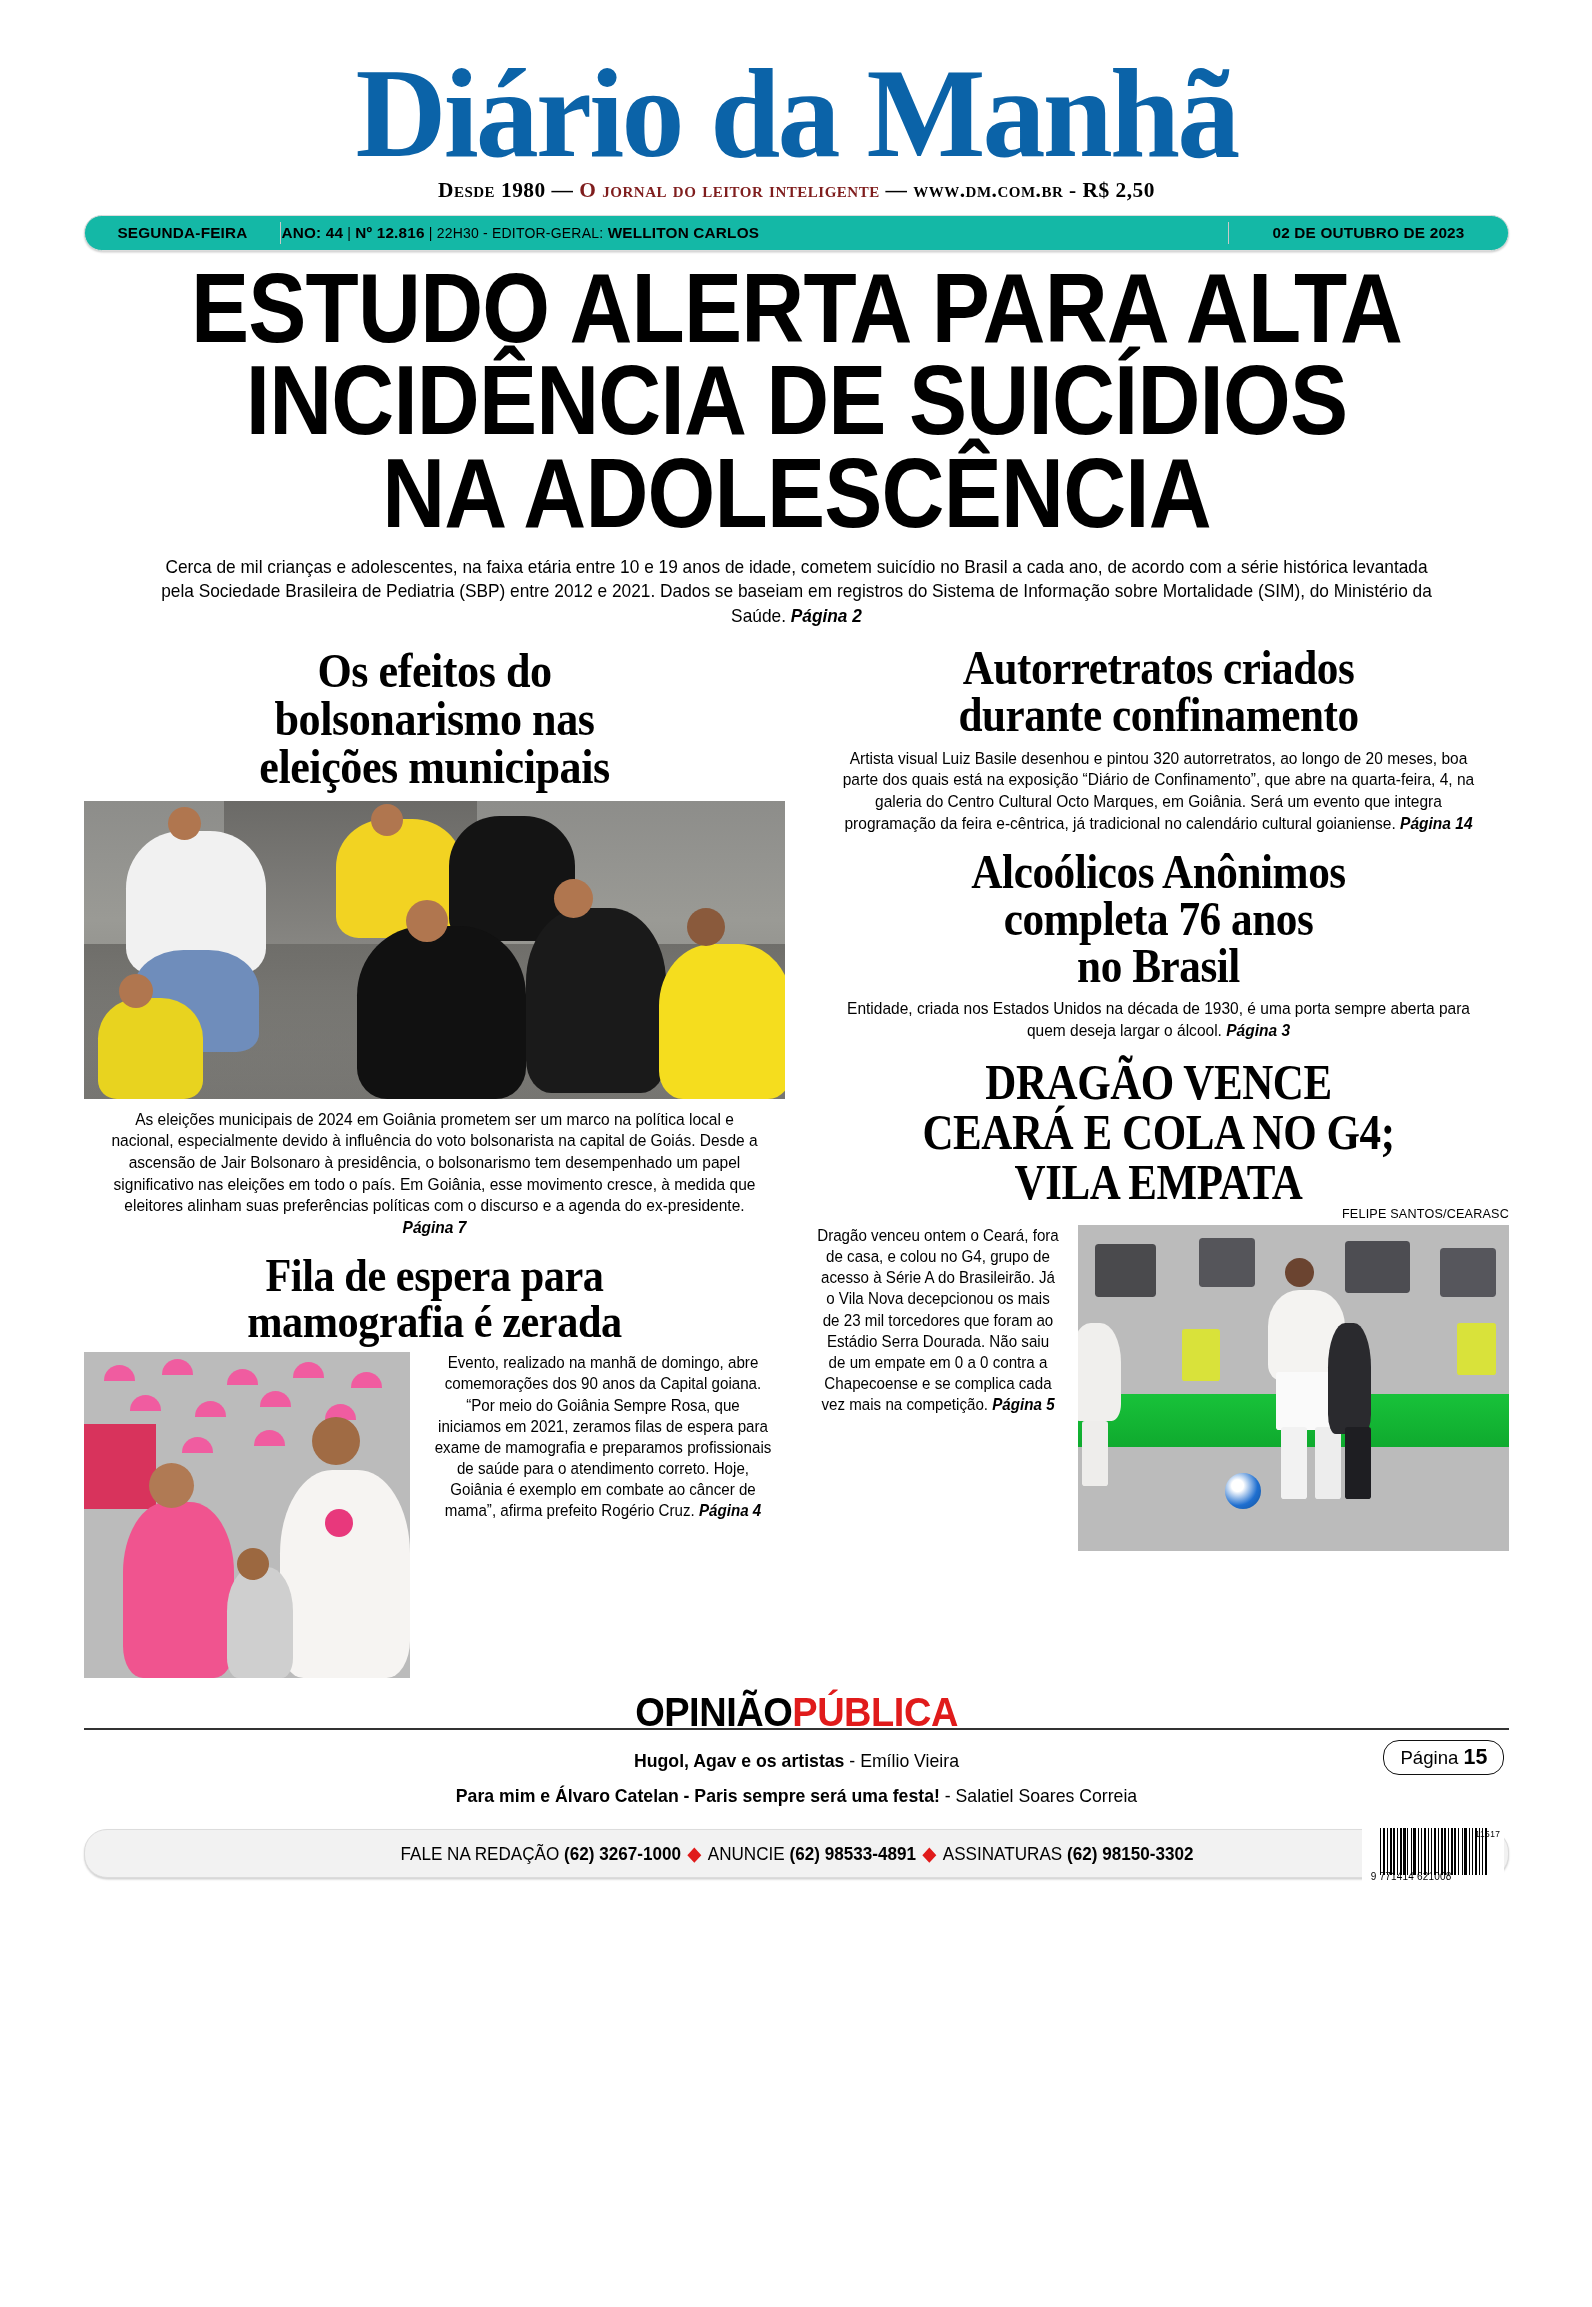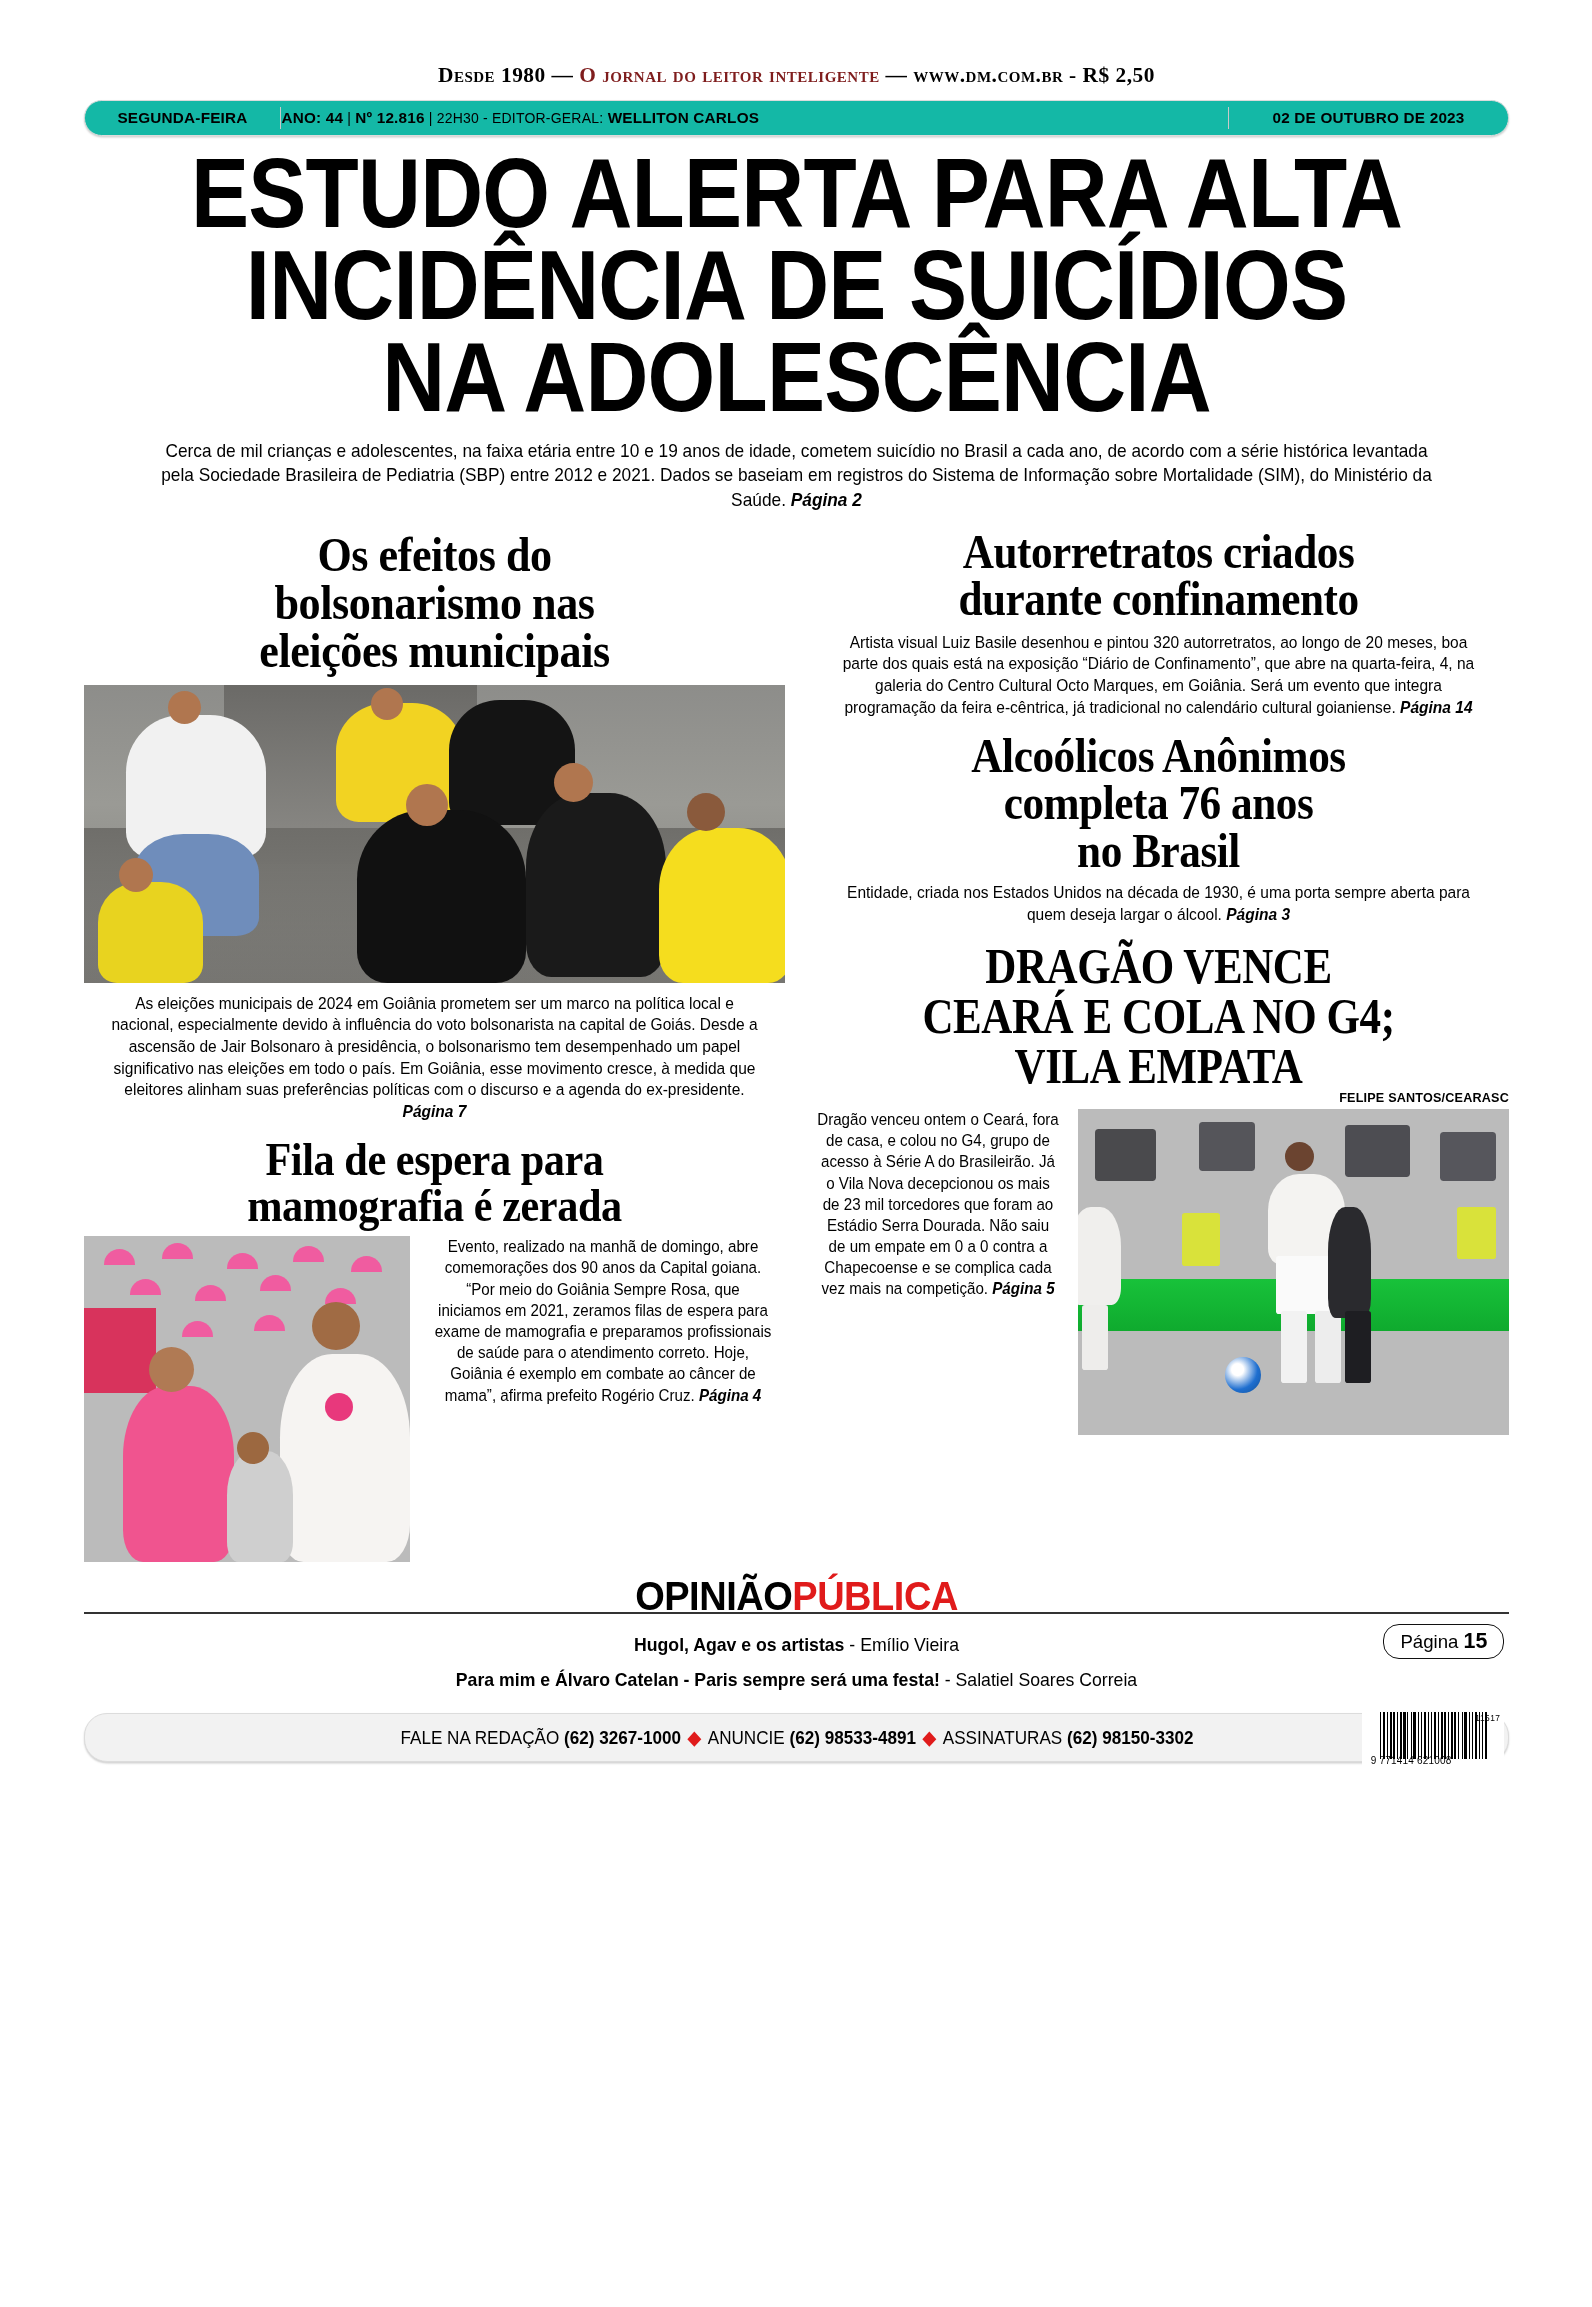--- a/index.html
+++ b/index.html
@@ -119,21 +119,21 @@
 
   .photo{
     width:100%;
     position:relative;overflow:hidden;
     background:#999;
     border:0;
   }
   .photo-bolso{height:298px;margin-top:10.2px;}
   .credit{
     font-size:12.6px;text-align:right;
-    font-weight:700;letter-spacing:0.2px;
+    font-weight:400;letter-spacing:0.2px;
     margin-bottom:2.8px;
   }
 
   
   .ribbon{
     margin:16.7px 0 0 0;height:40px;
     background:#ee5ba0;border-radius:20.5px;
     display:flex;align-items:center;justify-content:center;
     color:#fff;font-weight:bold;font-size:22px;
     letter-spacing:0.5px;
@@ -239,20 +239,21 @@
     background:linear-gradient(180deg,#18c23a,#0faa2e);}
   .soccer .ball{position:absolute;width:36px;height:36px;border-radius:50%;
     background:radial-gradient(circle at 35% 35%,#fff 18%,#1f6fd0 60%,#124f95 100%);}
 </style>
 </head>
 <body>
 
 <div class="page">
 
   <div class="masthead">
+    <div class="masthead-title">Diário da Manhã</div>
     <div class="masthead-sub"><span>Desde 1980 — </span><span class="red">O jornal do leitor inteligente</span><span> — www.dm.com.br - R$ 2,50</span></div>
   </div>
 
   <div class="infobar">
     <div class="seg">SEGUNDA-FEIRA</div>
     <div class="sep"></div>
     <div class="mid"><span>ANO: 44</span><span class="thin"> | </span><span>Nº 12.816</span><span class="thin"> | </span><span class="thin">22H30  -  EDITOR-GERAL:</span> <span>WELLITON CARLOS</span></div>
     <div class="sep"></div>
     <div class="date">02 DE OUTUBRO DE 2023</div>
   </div>

